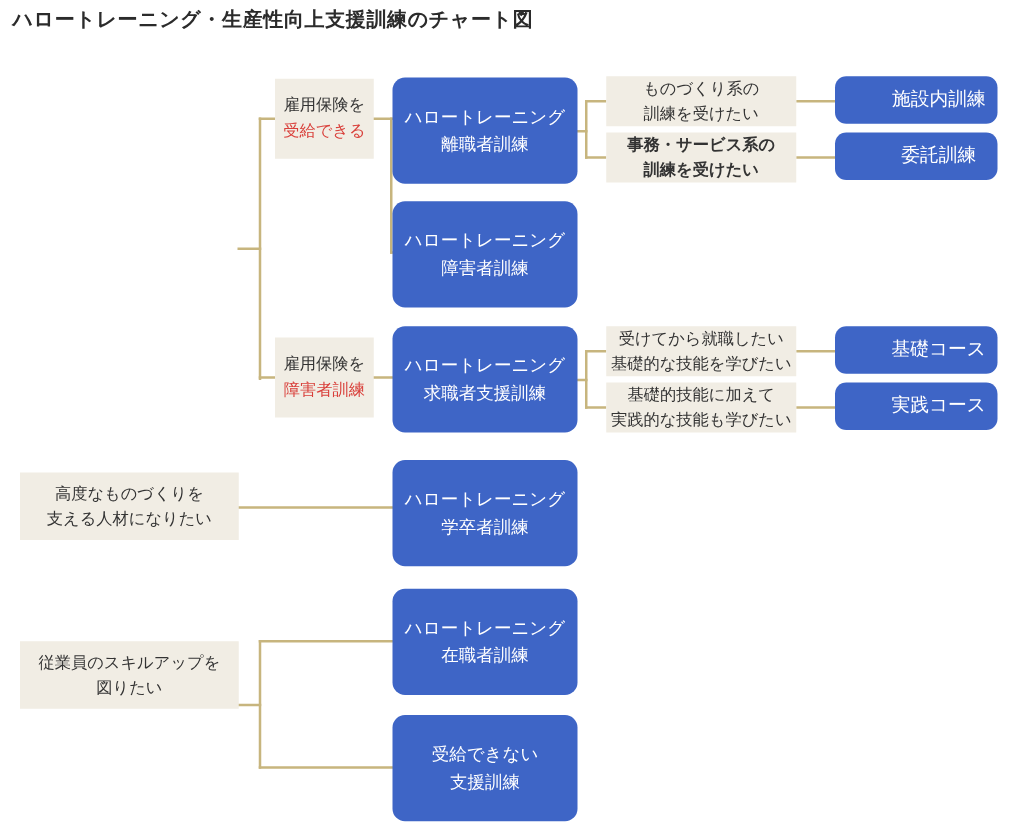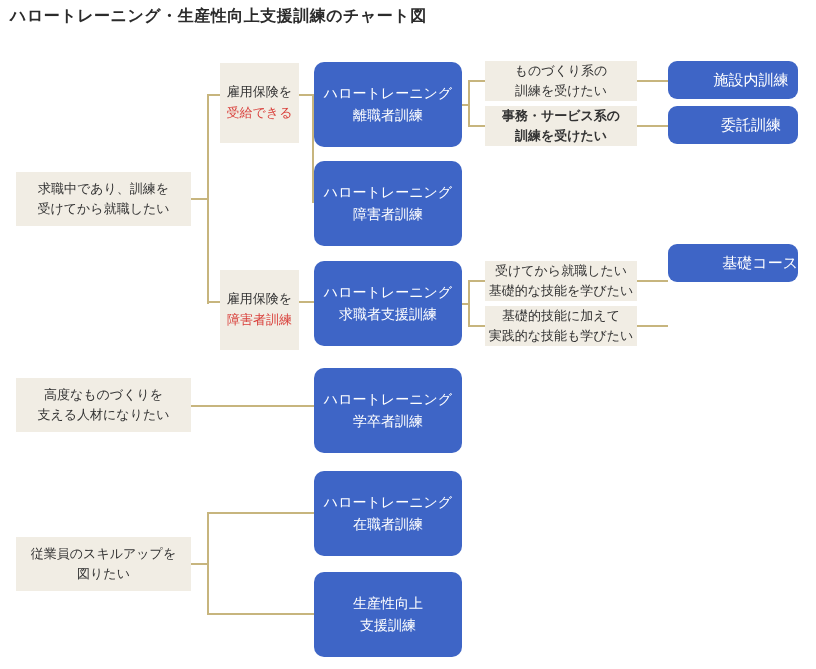--- a/index.html
+++ b/index.html
@@ -42,21 +42,21 @@
   }
   .blue.small{
     border-radius:9px;
     font-size:15px;
   }
   .cond{flex-direction:column;font-size:13px;line-height:1.6;}
   .cond .red-line{color:var(--red);}
   .line{position:absolute;background:var(--line);}
   
   .col1{left:16px;width:175px;height:54px;}
-  .col2{left:220px;width:79px;height:80px;}
+  .col2{left:220px;width:79px;height:64px;}
   .col3{left:314px;width:148px;height:85px;}
   .col4{left:485px;width:152px;height:40px;justify-content:center;}
   .col5{left:668px;width:130px;height:38px;padding-left:36px;}
 </style>
 </head>
 <body>
 
 <div class="canvas">
 
   <div class="title">ハロートレーニング・生産性向上支援訓練のチャート図</div>
@@ -80,29 +80,25 @@
   <div class="line" style="left:468px;top:280px;width:17px;height:2px;"></div>
   <div class="line" style="left:468px;top:325px;width:17px;height:2px;"></div>
   <div class="line" style="left:637px;top:280px;width:31px;height:2px;"></div>
   <div class="line" style="left:637px;top:325px;width:31px;height:2px;"></div>
   <div class="line" style="left:190px;top:405px;width:136px;height:2px;"></div>
   <div class="line" style="left:190px;top:563px;width:19px;height:2px;"></div>
   <div class="line" style="left:207px;top:512px;width:2px;height:103px;"></div>
   <div class="line" style="left:207px;top:512px;width:119px;height:2px;"></div>
   <div class="line" style="left:207px;top:613px;width:119px;height:2px;"></div>
 
-  <div class="node beige col1" style="top:172px;">
-    <span>求職中であり、訓練を
-受けてから就職したい</span>
-  </div>
   <div class="node beige col1" style="top:378px;">
     <span>高度なものづくりを
 支える人材になりたい</span>
   </div>
-  <div class="node beige col1" style="top:537px;">
+  <div class="node beige col1" style="top:513px;">
     <span>従業員のスキルアップを
 図りたい</span>
   </div>
 
   <div class="node beige col2 cond" style="top:63px;">
     <span>雇用保険を</span>
     <span class="red-line">受給できる</span>
   </div>
   <div class="node beige col2 cond" style="top:270px;">
     <span>雇用保険を</span>
@@ -123,21 +119,21 @@
   </div>
   <div class="node blue col3" style="top:368px;">
     <span>ハロートレーニング
 学卒者訓練</span>
   </div>
   <div class="node blue col3" style="top:471px;">
     <span>ハロートレーニング
 在職者訓練</span>
   </div>
   <div class="node blue col3" style="top:572px;">
-    <span>生産性向上
+    <span>受給できない
 支援訓練</span>
   </div>
 
   <div class="node beige col4" style="top:61px;">
     <span>ものづくり系の
 訓練を受けたい</span>
   </div>
   <div class="node beige col4" style="top:106px;font-weight:bold;">
     <span>事務・サービス系の
 訓練を受けたい</span>
@@ -150,17 +146,20 @@
     <span>基礎的技能に加えて
 実践的な技能も学びたい</span>
   </div>
 
   <div class="node blue small col5" style="top:61px;">
     <span>施設内訓練</span>
   </div>
   <div class="node blue small col5" style="top:106px;">
     <span>委託訓練</span>
   </div>
-  <div class="node blue small col5" style="top:244px;justify-content:flex-end;">
+  <div class="node blue small col5" style="top:261px;">
     <span>基礎コース</span>
+  </div>
+  <div class="node blue small col5" style="top:306px;">
+    <span>実践コース</span>
   </div>
 
 </div>
 
 </body></html>

